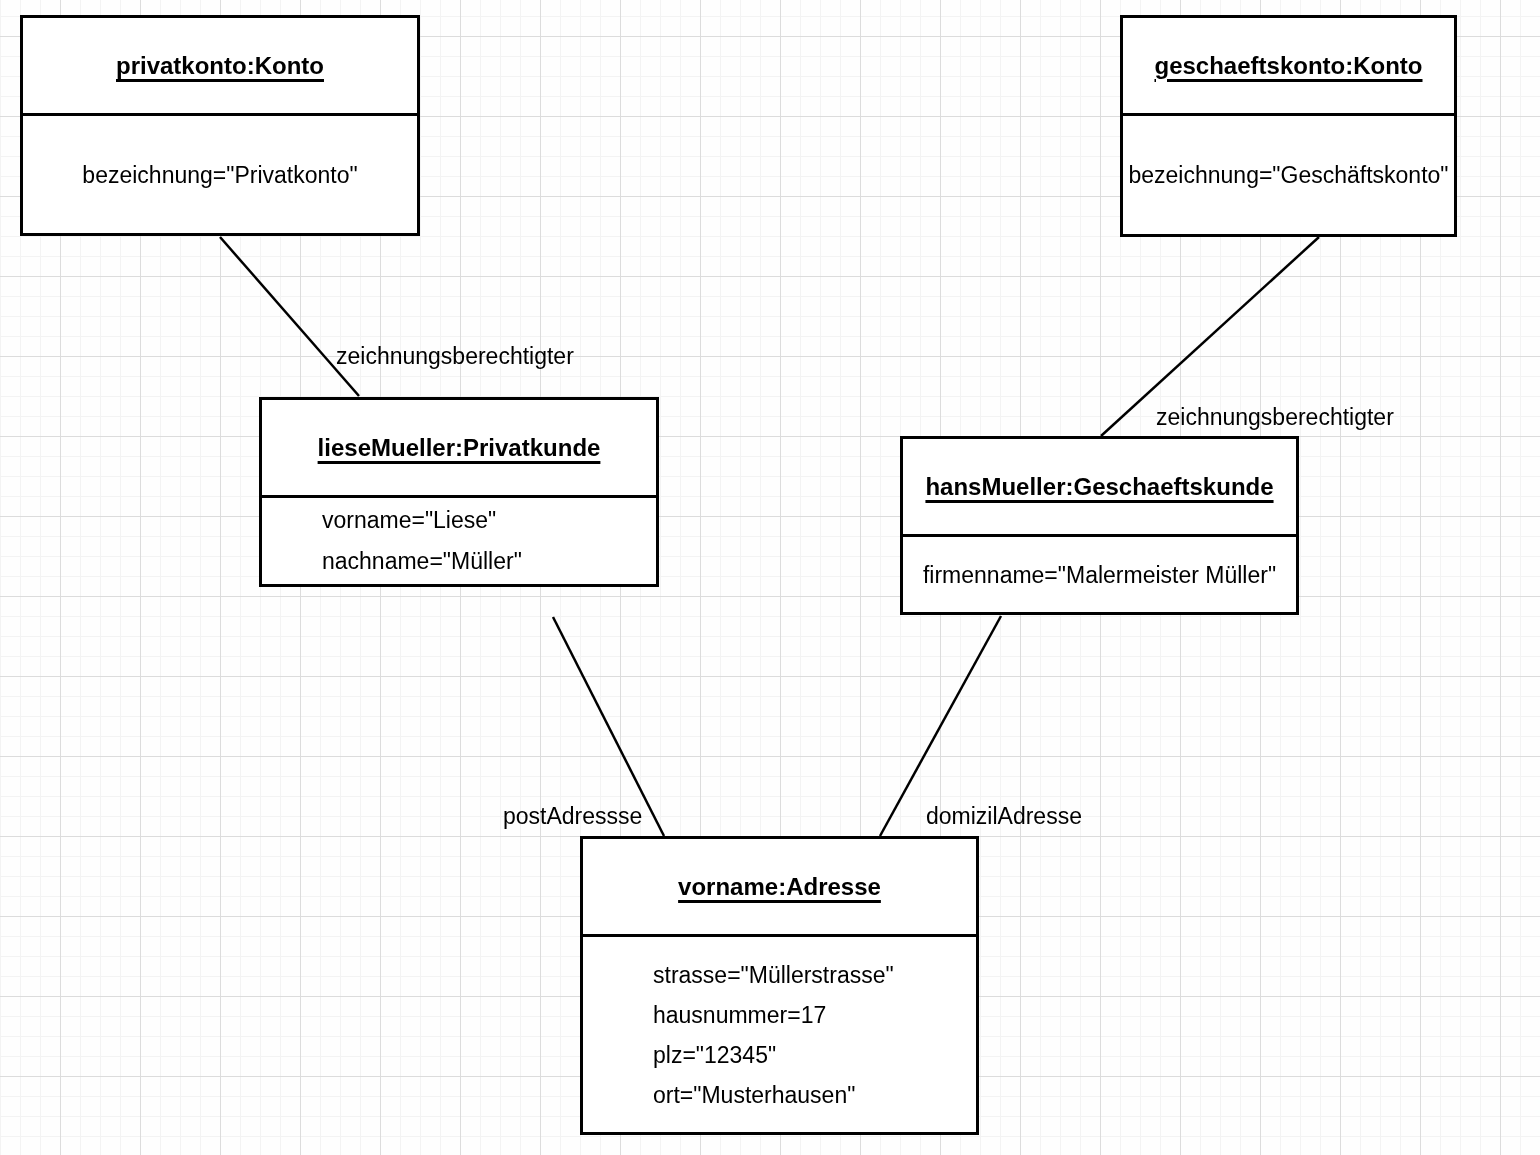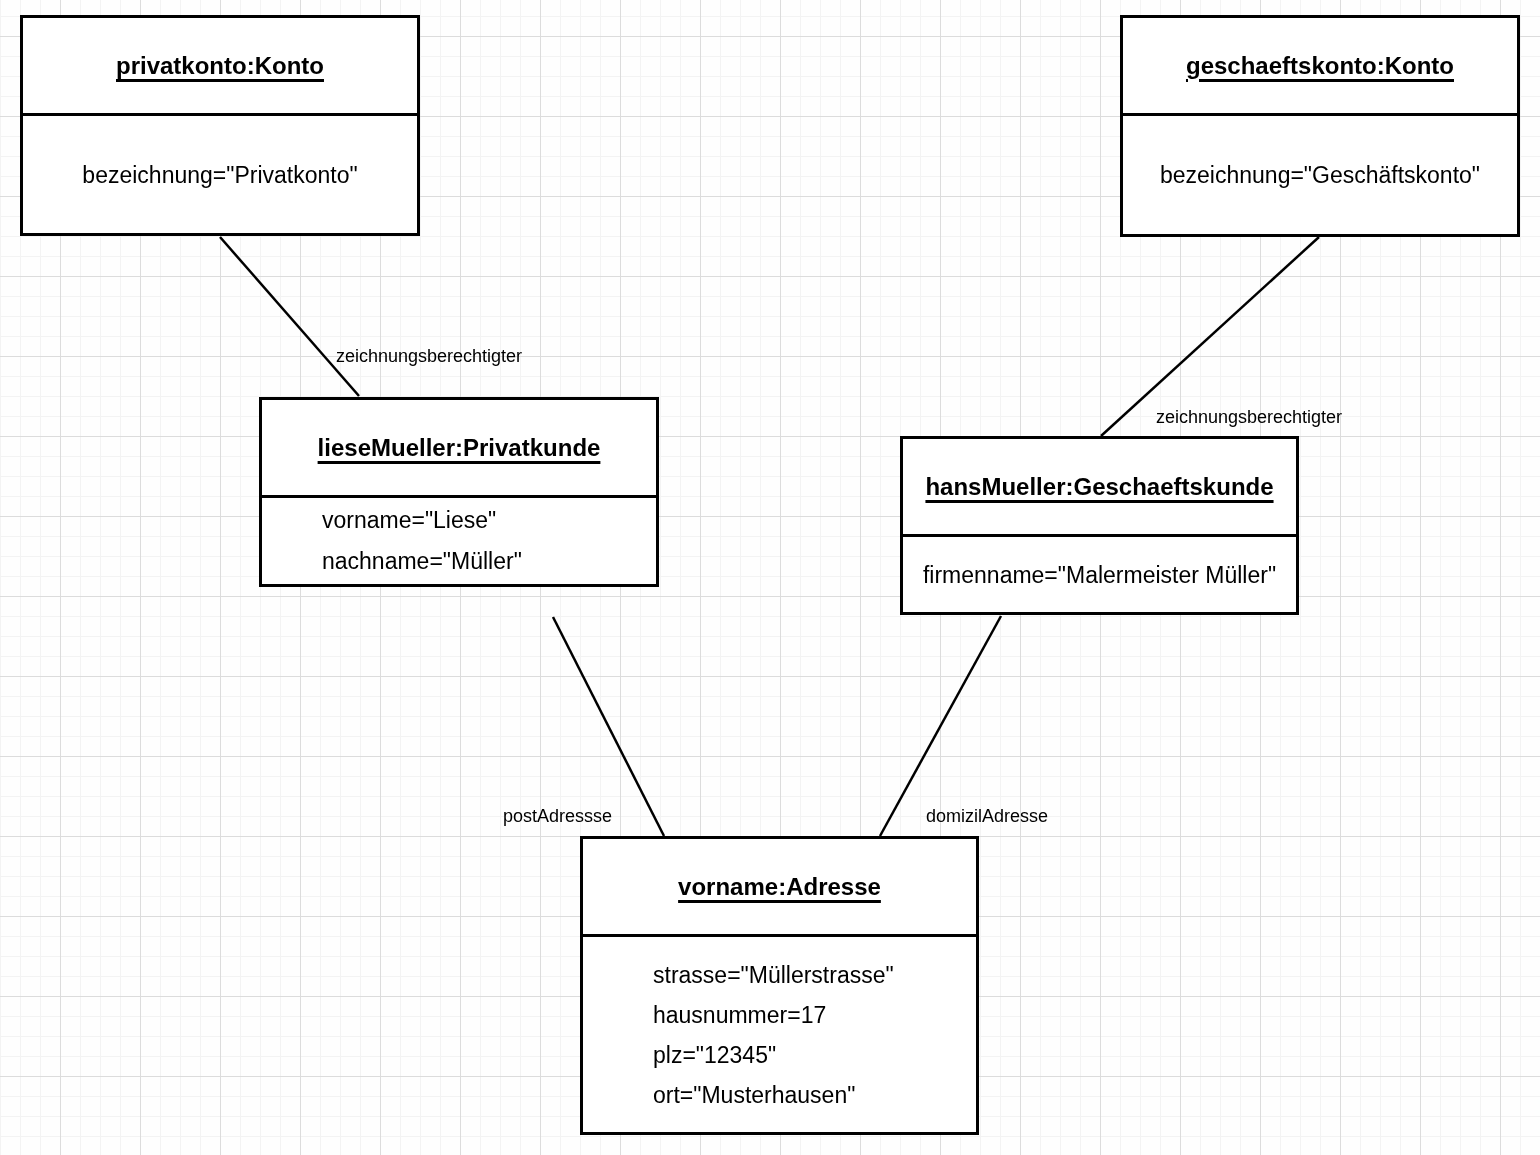--- a/index.html
+++ b/index.html
@@ -70,31 +70,31 @@
     flex-direction: column;
     justify-content: center;
     font-size: 23px;
   }
   .attr-line { white-space: pre; }
   .attrs-center { text-align: center; line-height: 40px; }
   .attrs-left   { text-align: left;   line-height: 41px; }
 
   
   #box-privatkonto     { left: 20px;   top: 15px;  width: 400px; height: 221px; }
-  #box-geschaeftskonto { left: 1120px; top: 15px;  width: 400px; height: 222px; }
+  #box-geschaeftskonto { left: 1120px; top: 15px;  width: 337px; height: 222px; }
   #box-lieseMueller    { left: 259px;  top: 397px; width: 400px; height: 190px; }
   #box-hansMueller     { left: 900px;  top: 436px; width: 399px; height: 179px; }
   #box-muellers        { left: 580px;  top: 836px; width: 399px; height: 299px; }
 
   #box-lieseMueller .obj-attrs { padding-left: 60px; }
   #box-muellers .obj-attrs     { padding-left: 70px; line-height: 40px; }
 
   .edge-label {
     position: absolute;
-    font-size: 18px;
+    font-size: 23px;
     line-height: 26px;
     white-space: pre;
   }
   #edge-label-0 { left: 336px;  top: 343px; }
   #edge-label-1 { left: 1156px; top: 404px; }
   #edge-label-2 { left: 503px;  top: 803px; }
   #edge-label-3 { left: 926px;  top: 803px; }
 </style>
 </head>
 <body>

